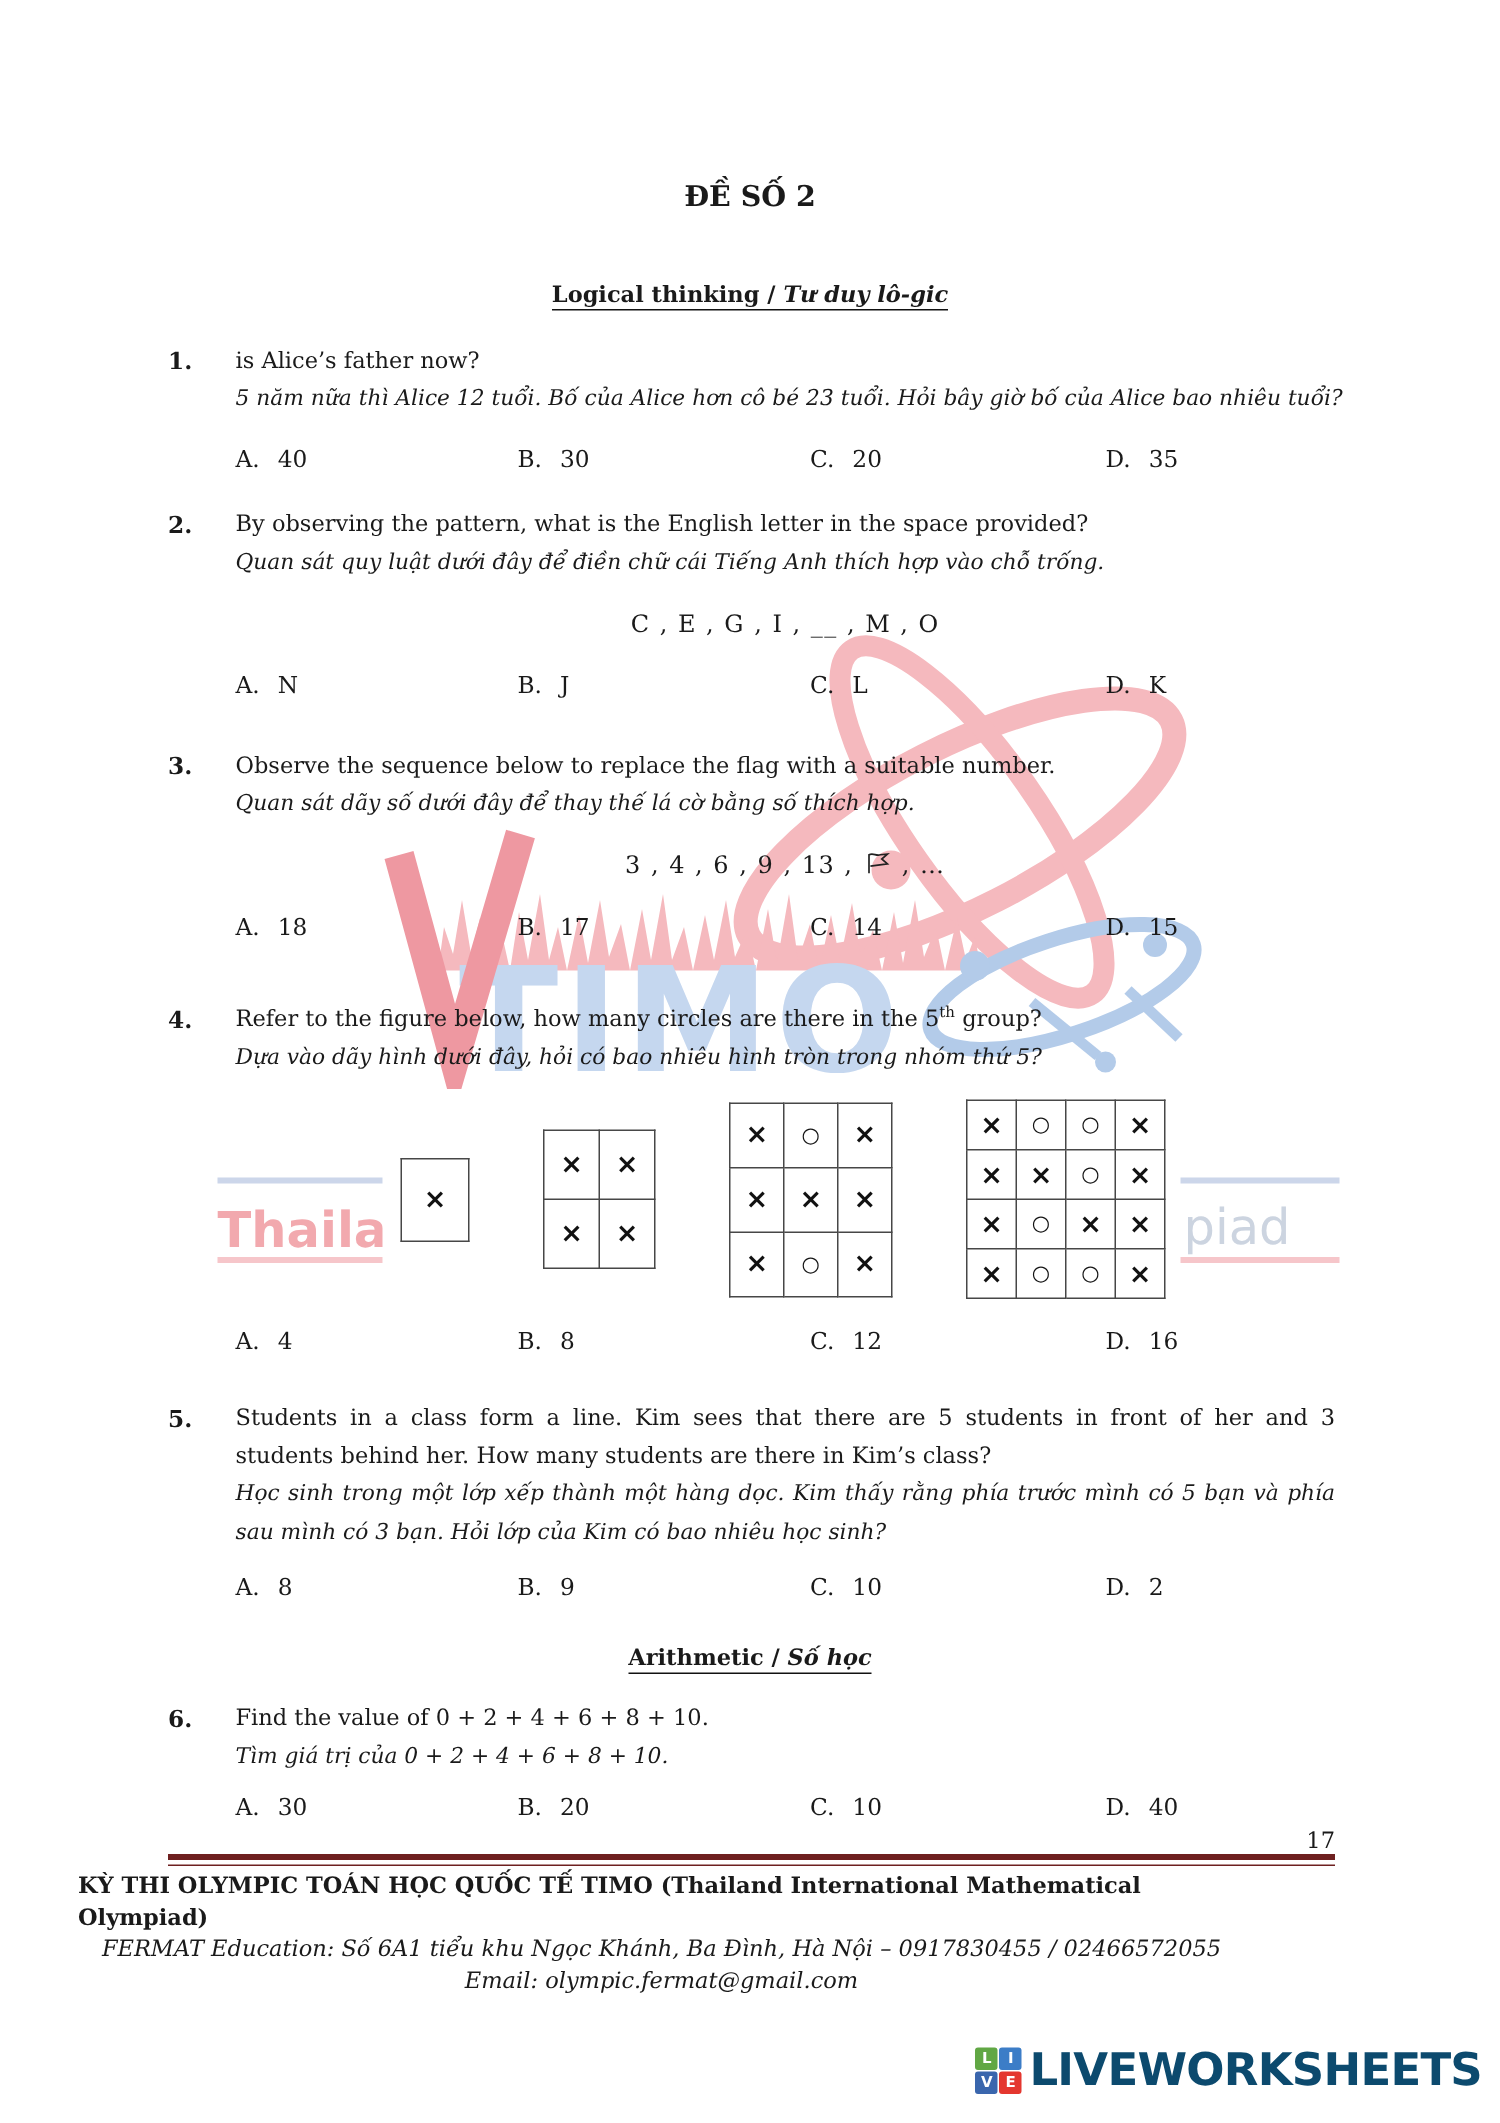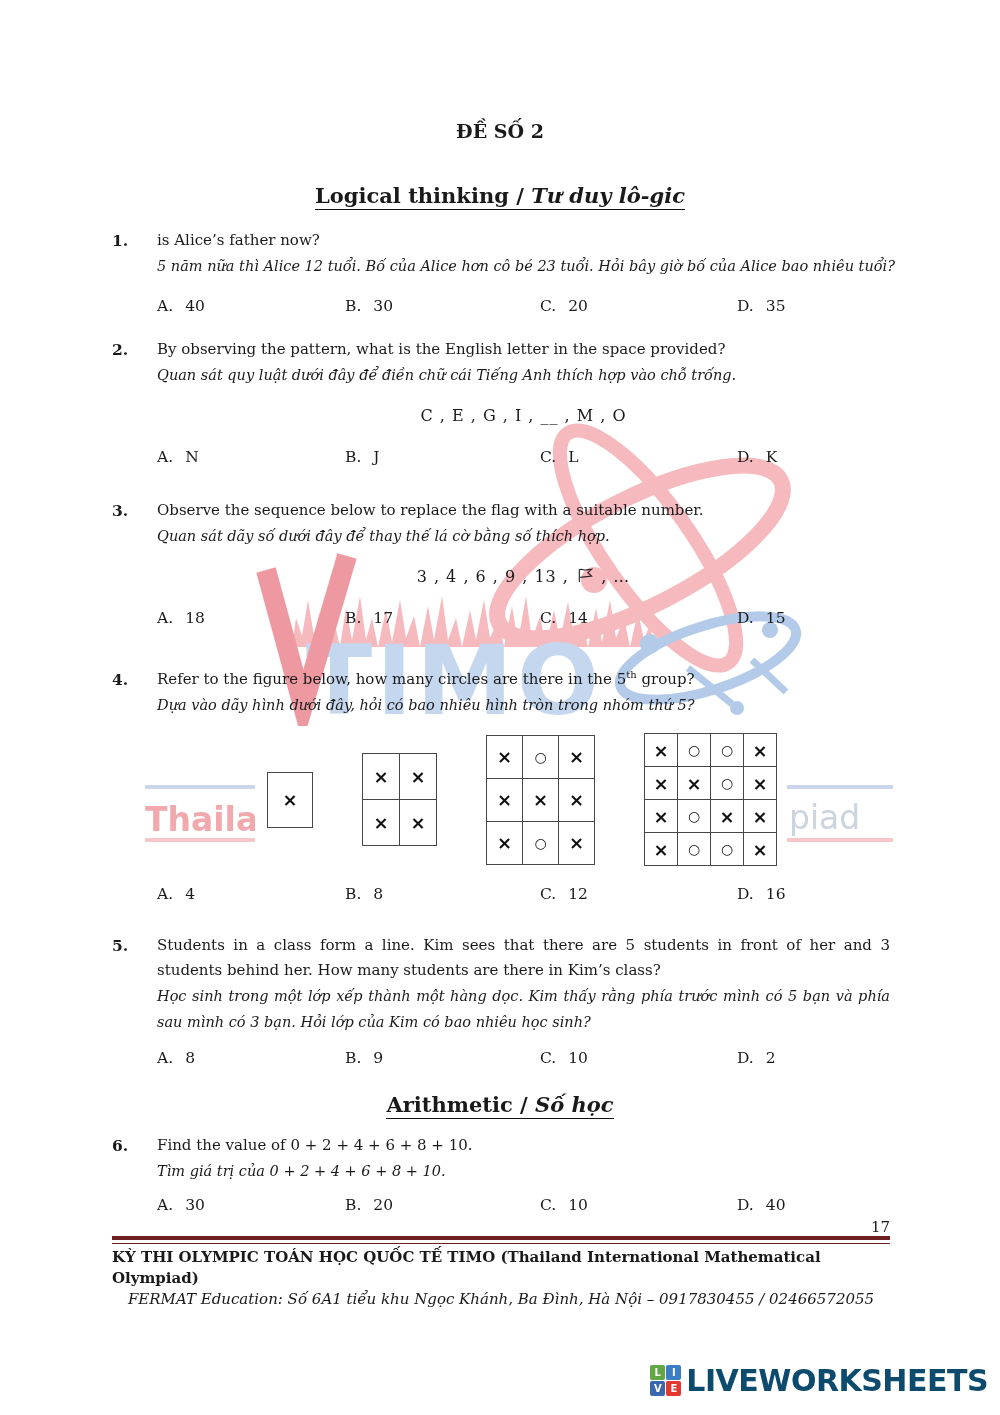--- a/index.html
+++ b/index.html
@@ -1,21 +1,21 @@
 <!DOCTYPE html>
 <html><head>
 <meta charset="utf-8">
 <style>
   html,body{margin:0;padding:0;background:#fff;}
   .page{position:relative;width:1000px;height:1415px;background:#fff;overflow:hidden;
         font-family:"DejaVu Serif","Liberation Serif",serif;color:#1a1a1a;}
   .wm{position:absolute;left:0;top:0;z-index:0;}
   .content{position:relative;z-index:1;}
   .title{margin:118px 0 0;text-align:center;font-size:19px;font-weight:bold;line-height:26px;}
-  .sec-head{text-align:center;font-size:21px;font-weight:bold;line-height:24px;}
+  .sec-head{text-align:center;font-size:15px;font-weight:bold;line-height:24px;}
   #sec1{margin-top:40px;}
   #sec2{margin-top:24px;}
   .sec-underline{border-bottom:1.5px solid #111;padding-bottom:1px;}
   .sec-vi{font-style:italic;}
   .question{margin-left:112px;width:778px;display:grid;grid-template-columns:45px 733px;}
   .q0{margin-top:20px}.q1{margin-top:20px}.q2{margin-top:30px}
   .q3{margin-top:38px}.q4{margin-top:28px}.q5{margin-top:16px}
   .qnum{font-weight:bold;font-size:15.5px;line-height:25px;}
   .en{font-size:15px;line-height:25px;}
   .vi{font-style:italic;font-size:14.5px;line-height:26px;}
@@ -32,21 +32,21 @@
   .cell-x{font-size:18px;font-weight:700;}
   .cell-o{font-size:14px;}
   .options{display:grid;grid-template-columns:188px 195px 197px 1fr;margin-top:16px;font-size:15.5px;line-height:22px;}
   .q1 .options,.q2 .options{margin-top:18px;}
   .q3 .options{margin-top:10px;}
   .q4 .options{margin-top:12px;}
   .q5 .options{margin-top:10px;}
   .option{display:flex;gap:12px;}
   .pagenum-row{margin:2px 110px 0 112px;width:778px;text-align:right;font-size:15px;line-height:18px;}
   .footer-rule{margin-left:112px;width:778px;height:3px;border-top:4px solid #6e2020;border-bottom:1.5px solid #6e2020;}
-  .footer-text{margin-left:112px;width:778px;margin-top:3px;}
+  .footer-text{margin-left:52px;width:778px;margin-top:3px;}
   .f1{font-weight:bold;font-size:15px;line-height:21px;}
   .f2,.f3{font-style:italic;font-size:15px;line-height:21px;text-align:center;}
   .lw-logo{position:absolute;right:12px;top:1363px;display:flex;align-items:center;gap:5px;z-index:2;cursor:pointer;}
   .lw-tiles{display:grid;grid-template-columns:15px 15px;grid-template-rows:15px 15px;gap:1px;}
   .tile{display:block;width:15px;height:15px;color:#fff;font-family:"DejaVu Sans","Liberation Sans",sans-serif;
         font-size:10px;font-weight:bold;line-height:15px;text-align:center;border-radius:2px;}
   .lw-word{font-family:"DejaVu Sans","Liberation Sans",sans-serif;font-size:30px;font-weight:800;letter-spacing:-0.5px;}
 </style>
 </head>
 <body>
@@ -321,20 +321,21 @@
             </div>
           </div>
         </div>
       </div>
 
     <div class="pagenum-row"><span>17</span></div>
     <div class="footer-rule" style="border-color: rgb(110, 32, 32);"></div>
     <div class="footer-text">
       <div class="f1">KỲ THI OLYMPIC TOÁN HỌC QUỐC TẾ TIMO (Thailand International Mathematical Olympiad)</div>
       <div class="f2">FERMAT Education: Số 6A1 tiểu khu Ngọc Khánh, Ba Đình, Hà Nội – 0917830455 / 02466572055</div>
+      <div class="f3">Email: olympic.fermat@gmail.com</div>
     </div>
   </div>
 
   <div class="lw-logo">
     <div class="lw-tiles" id="lw-tiles">
         <span class="tile" style="background: rgb(97, 167, 68);">L</span>
         <span class="tile" style="background: rgb(60, 125, 199);">I</span>
         <span class="tile" style="background: rgb(58, 102, 173);">V</span>
         <span class="tile" style="background: rgb(228, 55, 47);">E</span>
       </div>

